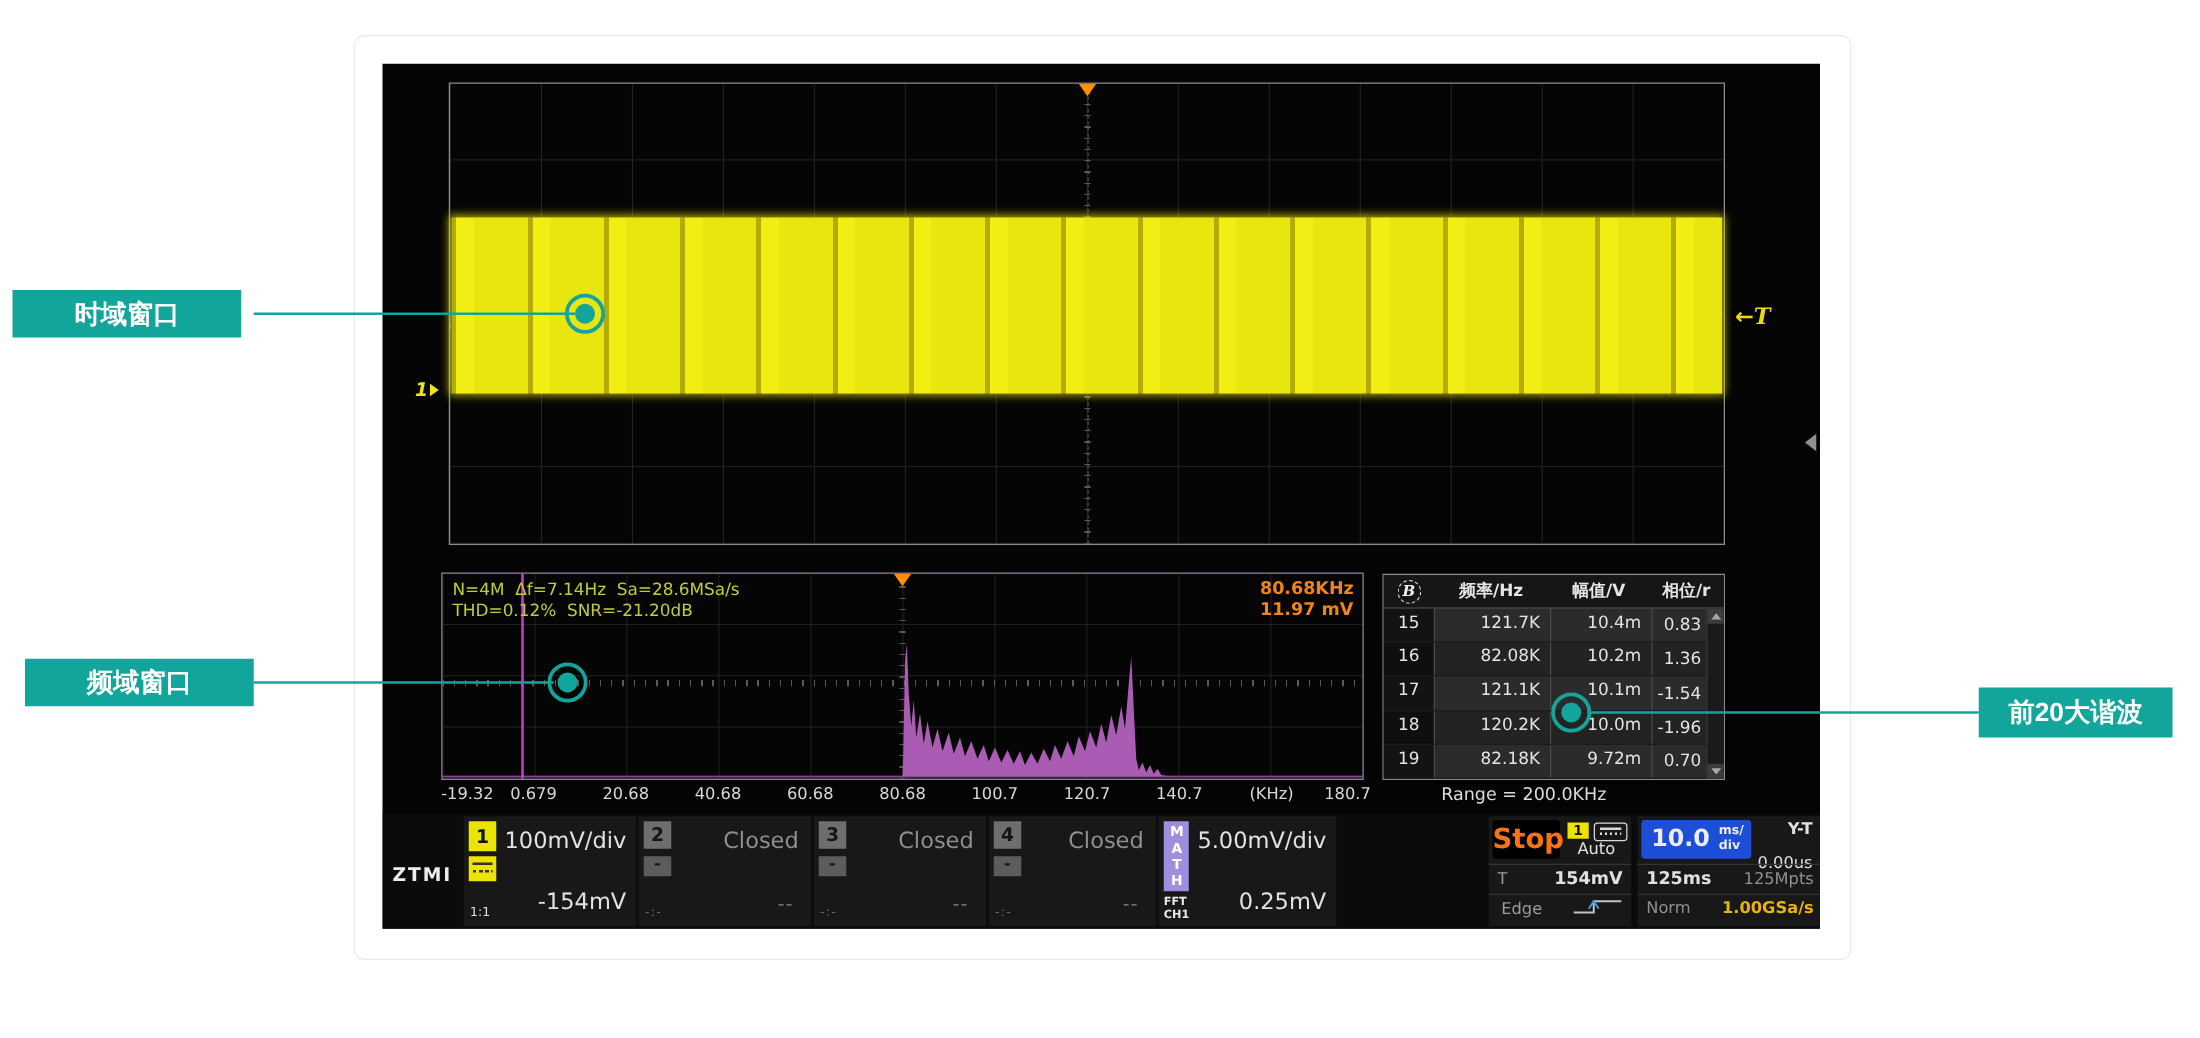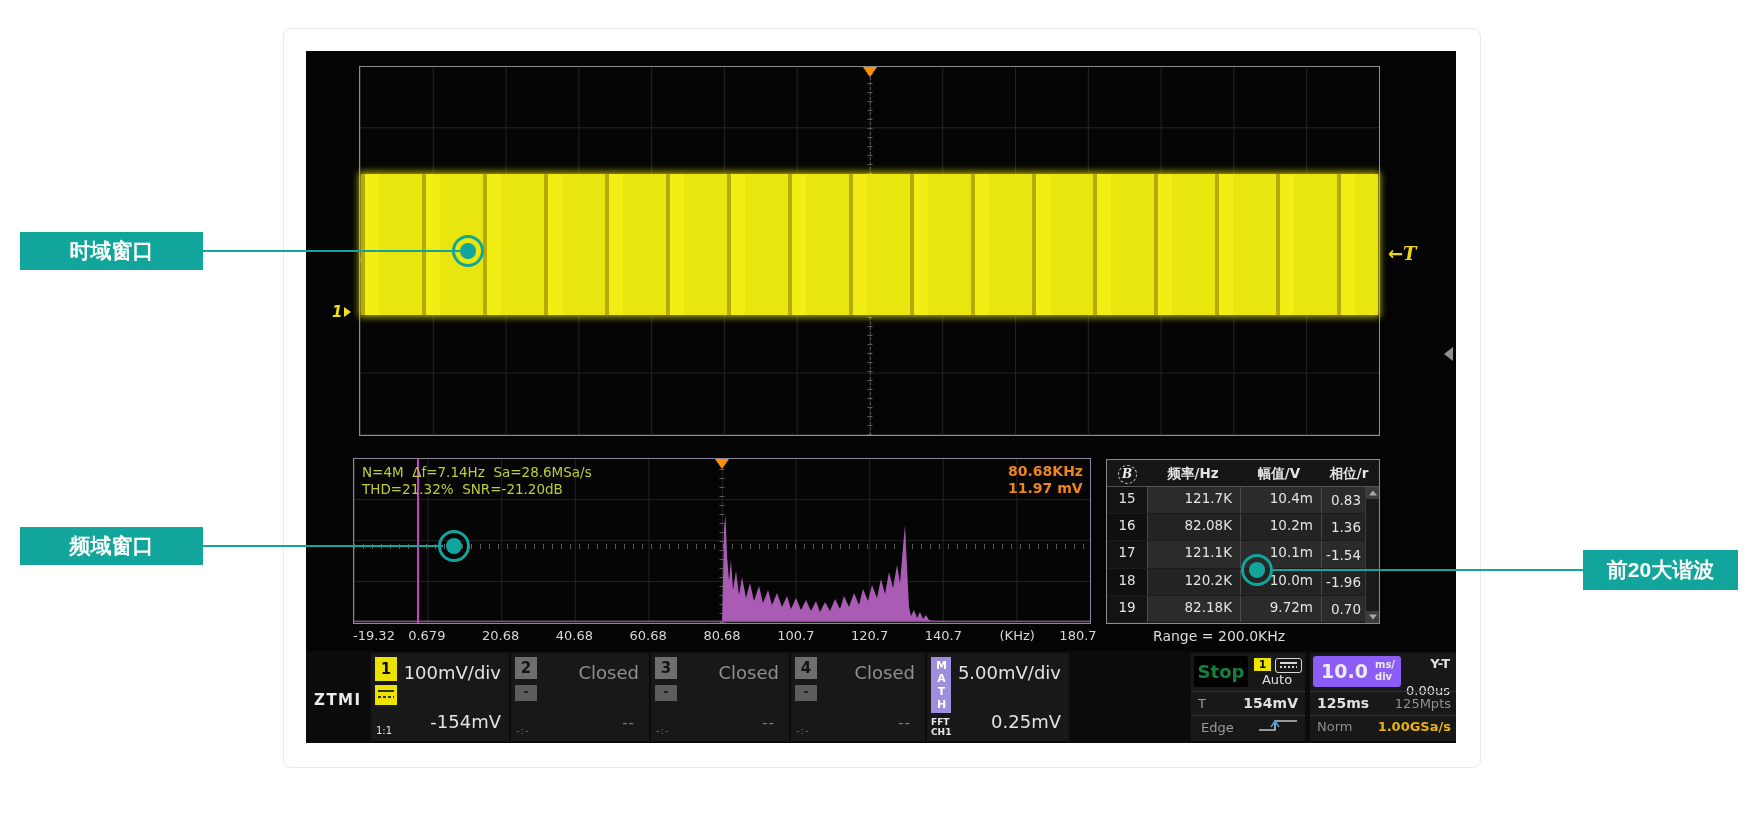--- a/index.html
+++ b/index.html
@@ -92,33 +92,33 @@
   .vdiv{position:absolute;right:8px;top:9px;color:#e2e2e2;font-size:18px;}
   .offs{position:absolute;right:8px;bottom:9px;color:#e2e2e2;font-size:18px;}
   .closed{position:absolute;right:10px;top:9px;color:#8f8f8f;font-size:18px;}
   .dashes{position:absolute;right:14px;bottom:9px;color:#7a7a7a;font-size:15px;letter-spacing:1px;}
   .mathtab{position:absolute;left:4px;top:4px;width:20px;height:56px;background:#9f8ede;color:#fff;
            writing-mode:vertical-lr;text-orientation:upright;text-align:center;font-size:11px;font-weight:bold;
            letter-spacing:0;line-height:20px;}
   .fftsrc{position:absolute;left:4px;bottom:4px;width:22px;color:#e8e8e8;font-size:9px;line-height:10px;font-weight:bold;}
   .hdivline{position:absolute;left:0;right:0;height:1px;background:#343434;}
   .stopbox{position:absolute;left:3px;top:3px;width:54px;height:31px;background:#000;border-radius:3px;
-           text-align:center;line-height:31px;color:#15803d;font-weight:bold;font-size:18px;}
+           text-align:center;line-height:31px;color:#f97316;font-weight:bold;font-size:22px;}
   .srcbadge{position:absolute;left:63px;top:5px;width:17px;height:13px;background:#ece400;color:#111;
             text-align:center;line-height:13px;font-size:11px;font-weight:bold;}
   .coupicon{position:absolute;left:84px;top:5px;width:25px;height:13px;border:1.5px solid #d8d8d8;border-radius:3px;}
   .coupicon i{position:absolute;left:4px;right:4px;height:1.5px;background:#d8d8d8;}
   .coupicon i.s{top:3px;}
   .coupicon i.d{top:7px;background:repeating-linear-gradient(90deg,#d8d8d8 0 2px,transparent 2px 4px);}
   .autotxt{position:absolute;left:62px;top:19px;width:48px;text-align:center;color:#e0e0e0;font-size:13px;}
   .trow2l{position:absolute;left:7px;top:43px;color:#9a9a9a;font-size:13px;}
   .trow2r{position:absolute;right:7px;top:42px;color:#e0e0e0;font-size:14px;font-weight:bold;}
   .trow3l{position:absolute;left:10px;top:67px;color:#9a9a9a;font-size:13px;}
   .edgeicon{position:absolute;right:5px;top:64px;}
-  .tbox{position:absolute;left:3px;top:3px;width:88px;height:31px;background:#8b5cf6;border-radius:3px;color:#ececec;}
+  .tbox{position:absolute;left:3px;top:3px;width:88px;height:31px;background:#1d4ed8;border-radius:3px;color:#ececec;}
   .tbox .big{position:absolute;left:8px;top:4px;font-size:19px;font-weight:bold;}
   .tbox .stk{position:absolute;right:6px;top:3px;font-size:10px;line-height:12px;font-weight:bold;}
   .ytlbl{position:absolute;right:6px;top:3px;color:#e0e0e0;font-size:13px;font-weight:bold;}
   .ytval{position:absolute;right:6px;top:18px;color:#e0e0e0;font-size:13px;margin-top:12px;}
   .browl{position:absolute;left:7px;top:42px;color:#e0e0e0;font-size:14px;font-weight:bold;}
   .browr{position:absolute;right:5px;top:43px;color:#8f8f8f;font-size:13px;}
   .brow3l{position:absolute;left:7px;top:66px;color:#8f8f8f;font-size:13px;}
   .brow3r{position:absolute;right:5px;top:66px;color:#eab308;font-size:13px;font-weight:bold;}
 
   
@@ -149,21 +149,21 @@
       <div class="sidearrow"></div>
 
       <div class="fwin">
         <div class="hticks"></div>
         <div class="vticks"></div>
         <svg class="spectrum" viewBox="0 0 736 164" preserveAspectRatio="none">
           <rect x="0" y="161.5" width="736" height="1.5" fill="#9b4fa6" opacity="0.85"></rect>
           <path fill="#aa5cb4" d="M368,162 L368.5,148 L370,70 L371.5,56 L373,96 L375,122 L377,101 L379,131 L382,112 L385,136 L388,118 L392,139 L396,124 L400,142 L405,127 L409,144 L414,131 L418,146 L423,134 L428,148 L433,137 L437,150 L442,139 L447,151 L452,141 L457,152 L462,142 L466,153 L471,143 L476,152 L481,140 L486,150 L490,137 L495,148 L500,134 L505,146 L509,130 L514,142 L518,126 L523,139 L527,120 L531,135 L535,113 L539,129 L543,106 L546,124 L549,88 L551,66 L553,108 L555,148 L557,157 L560,151 L563,159 L566,153 L569,160 L572,156 L575,161 L580,162 Z"></path>
         </svg>
         <div class="fftcursor"></div>
-        <div class="fftinfo"><span>N=4M  Δf=7.14Hz  Sa=28.6MSa/s</span><br><span>THD=21.32%  SNR=-21.20dB</span></div>
+        <div class="fftinfo"><span>N=4M  Δf=7.14Hz  Sa=28.6MSa/s</span><br><span>THD=0.12%  SNR=-21.20dB</span></div>
         <div class="fftreadout"><span>80.68KHz</span><br><span>11.97 mV</span></div>
         <div class="trigpos"></div>
       </div>
 
       <div class="fft-axis">
         <span style="left:0;transform:none">-19.32</span>
         <span style="left:10%">0.679</span>
         <span style="left:20%">20.68</span>
         <span style="left:30%">40.68</span>
         <span style="left:40%">60.68</span>
@@ -300,21 +300,21 @@
           <div class="browl">125ms</div>
           <div class="browr">125Mpts</div>
           <div class="hdivline" style="top:62px"></div>
           <div class="brow3l">Norm</div>
           <div class="brow3r">1.00GSa/s</div>
         </div>
       </div>
     </div>
   </div>
 
-  <div class="callout-box" style="left:20px;top:232px;width:183px;height:38px">时域窗口</div>
+  <div class="callout-box" style="left:10px;top:232px;width:183px;height:38px">时域窗口</div>
   <div class="callout-line" style="left:203px;top:250px;width:257px"></div>
   <div class="callout-dot" style="left:460px;top:243px"></div>
 
   <div class="callout-box" style="left:20px;top:527px;width:183px;height:38px">频域窗口</div>
   <div class="callout-line" style="left:203px;top:545px;width:240px"></div>
   <div class="callout-dot" style="left:446px;top:538px"></div>
 
   <div class="callout-box" style="left:1583px;top:550px;width:155px;height:40px">前20大谐波</div>
   <div class="callout-line" style="left:1270px;top:569px;width:313px"></div>
   <div class="callout-dot" style="left:1249px;top:562px"></div>

